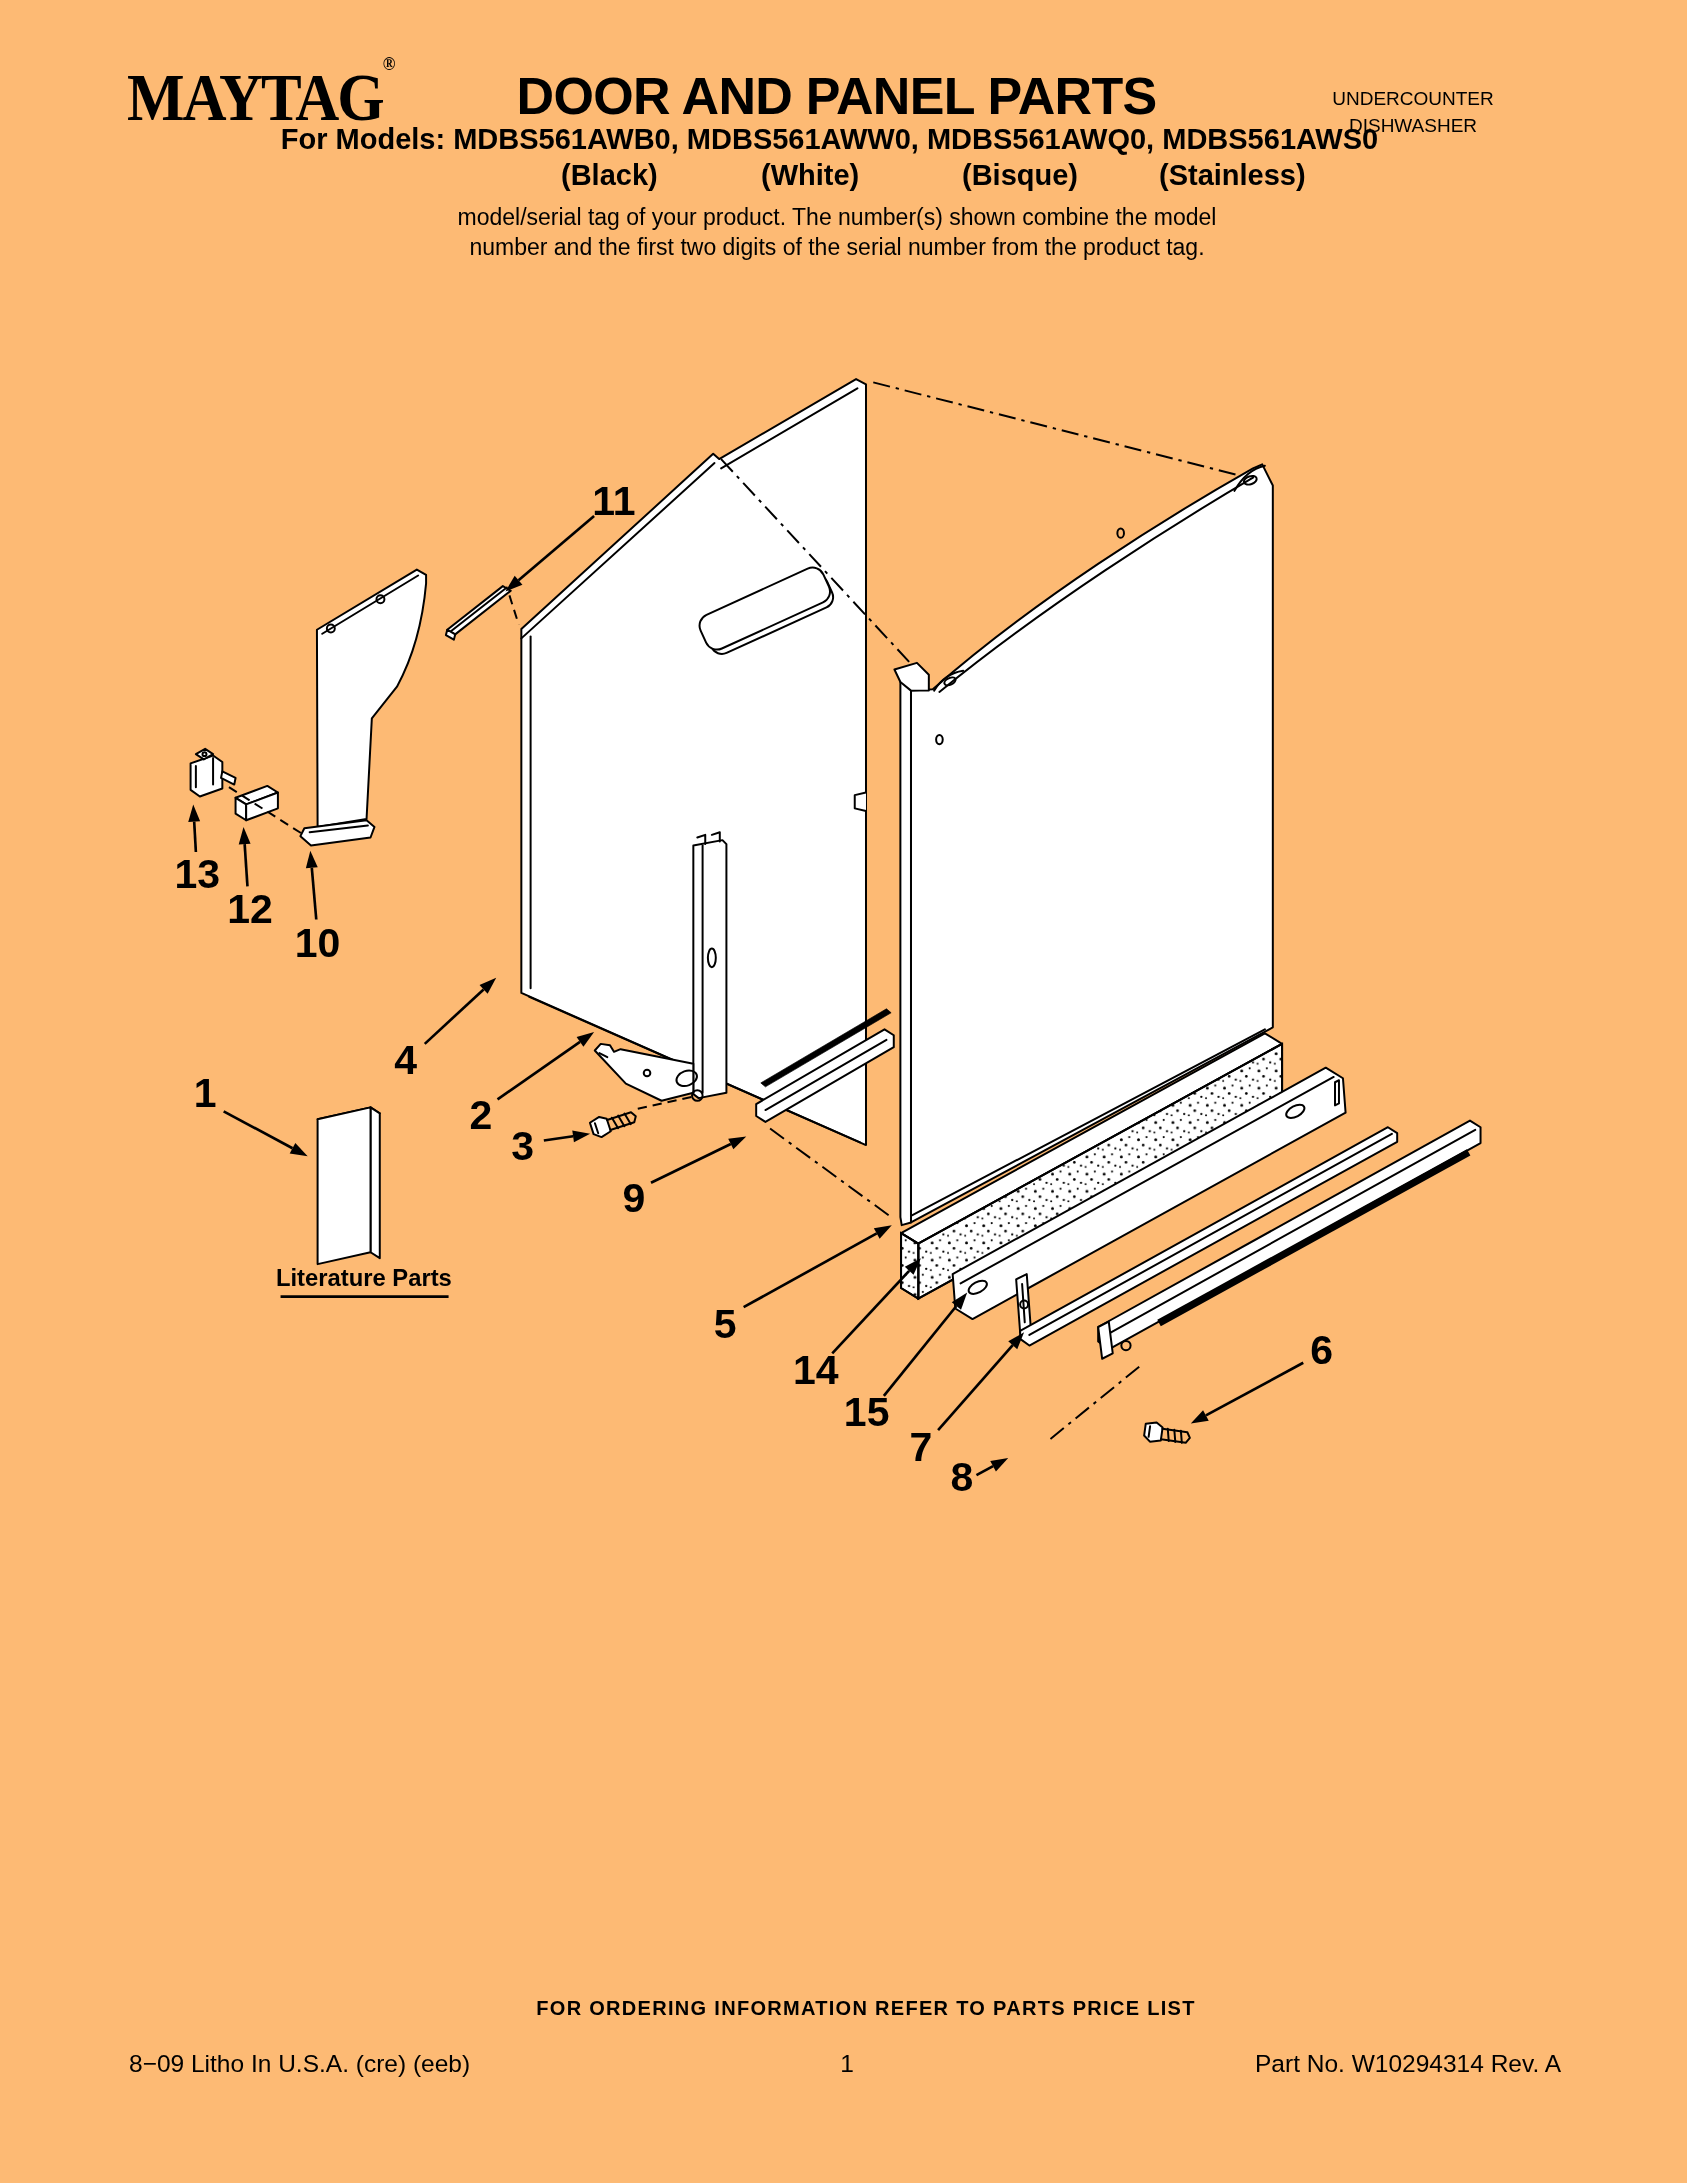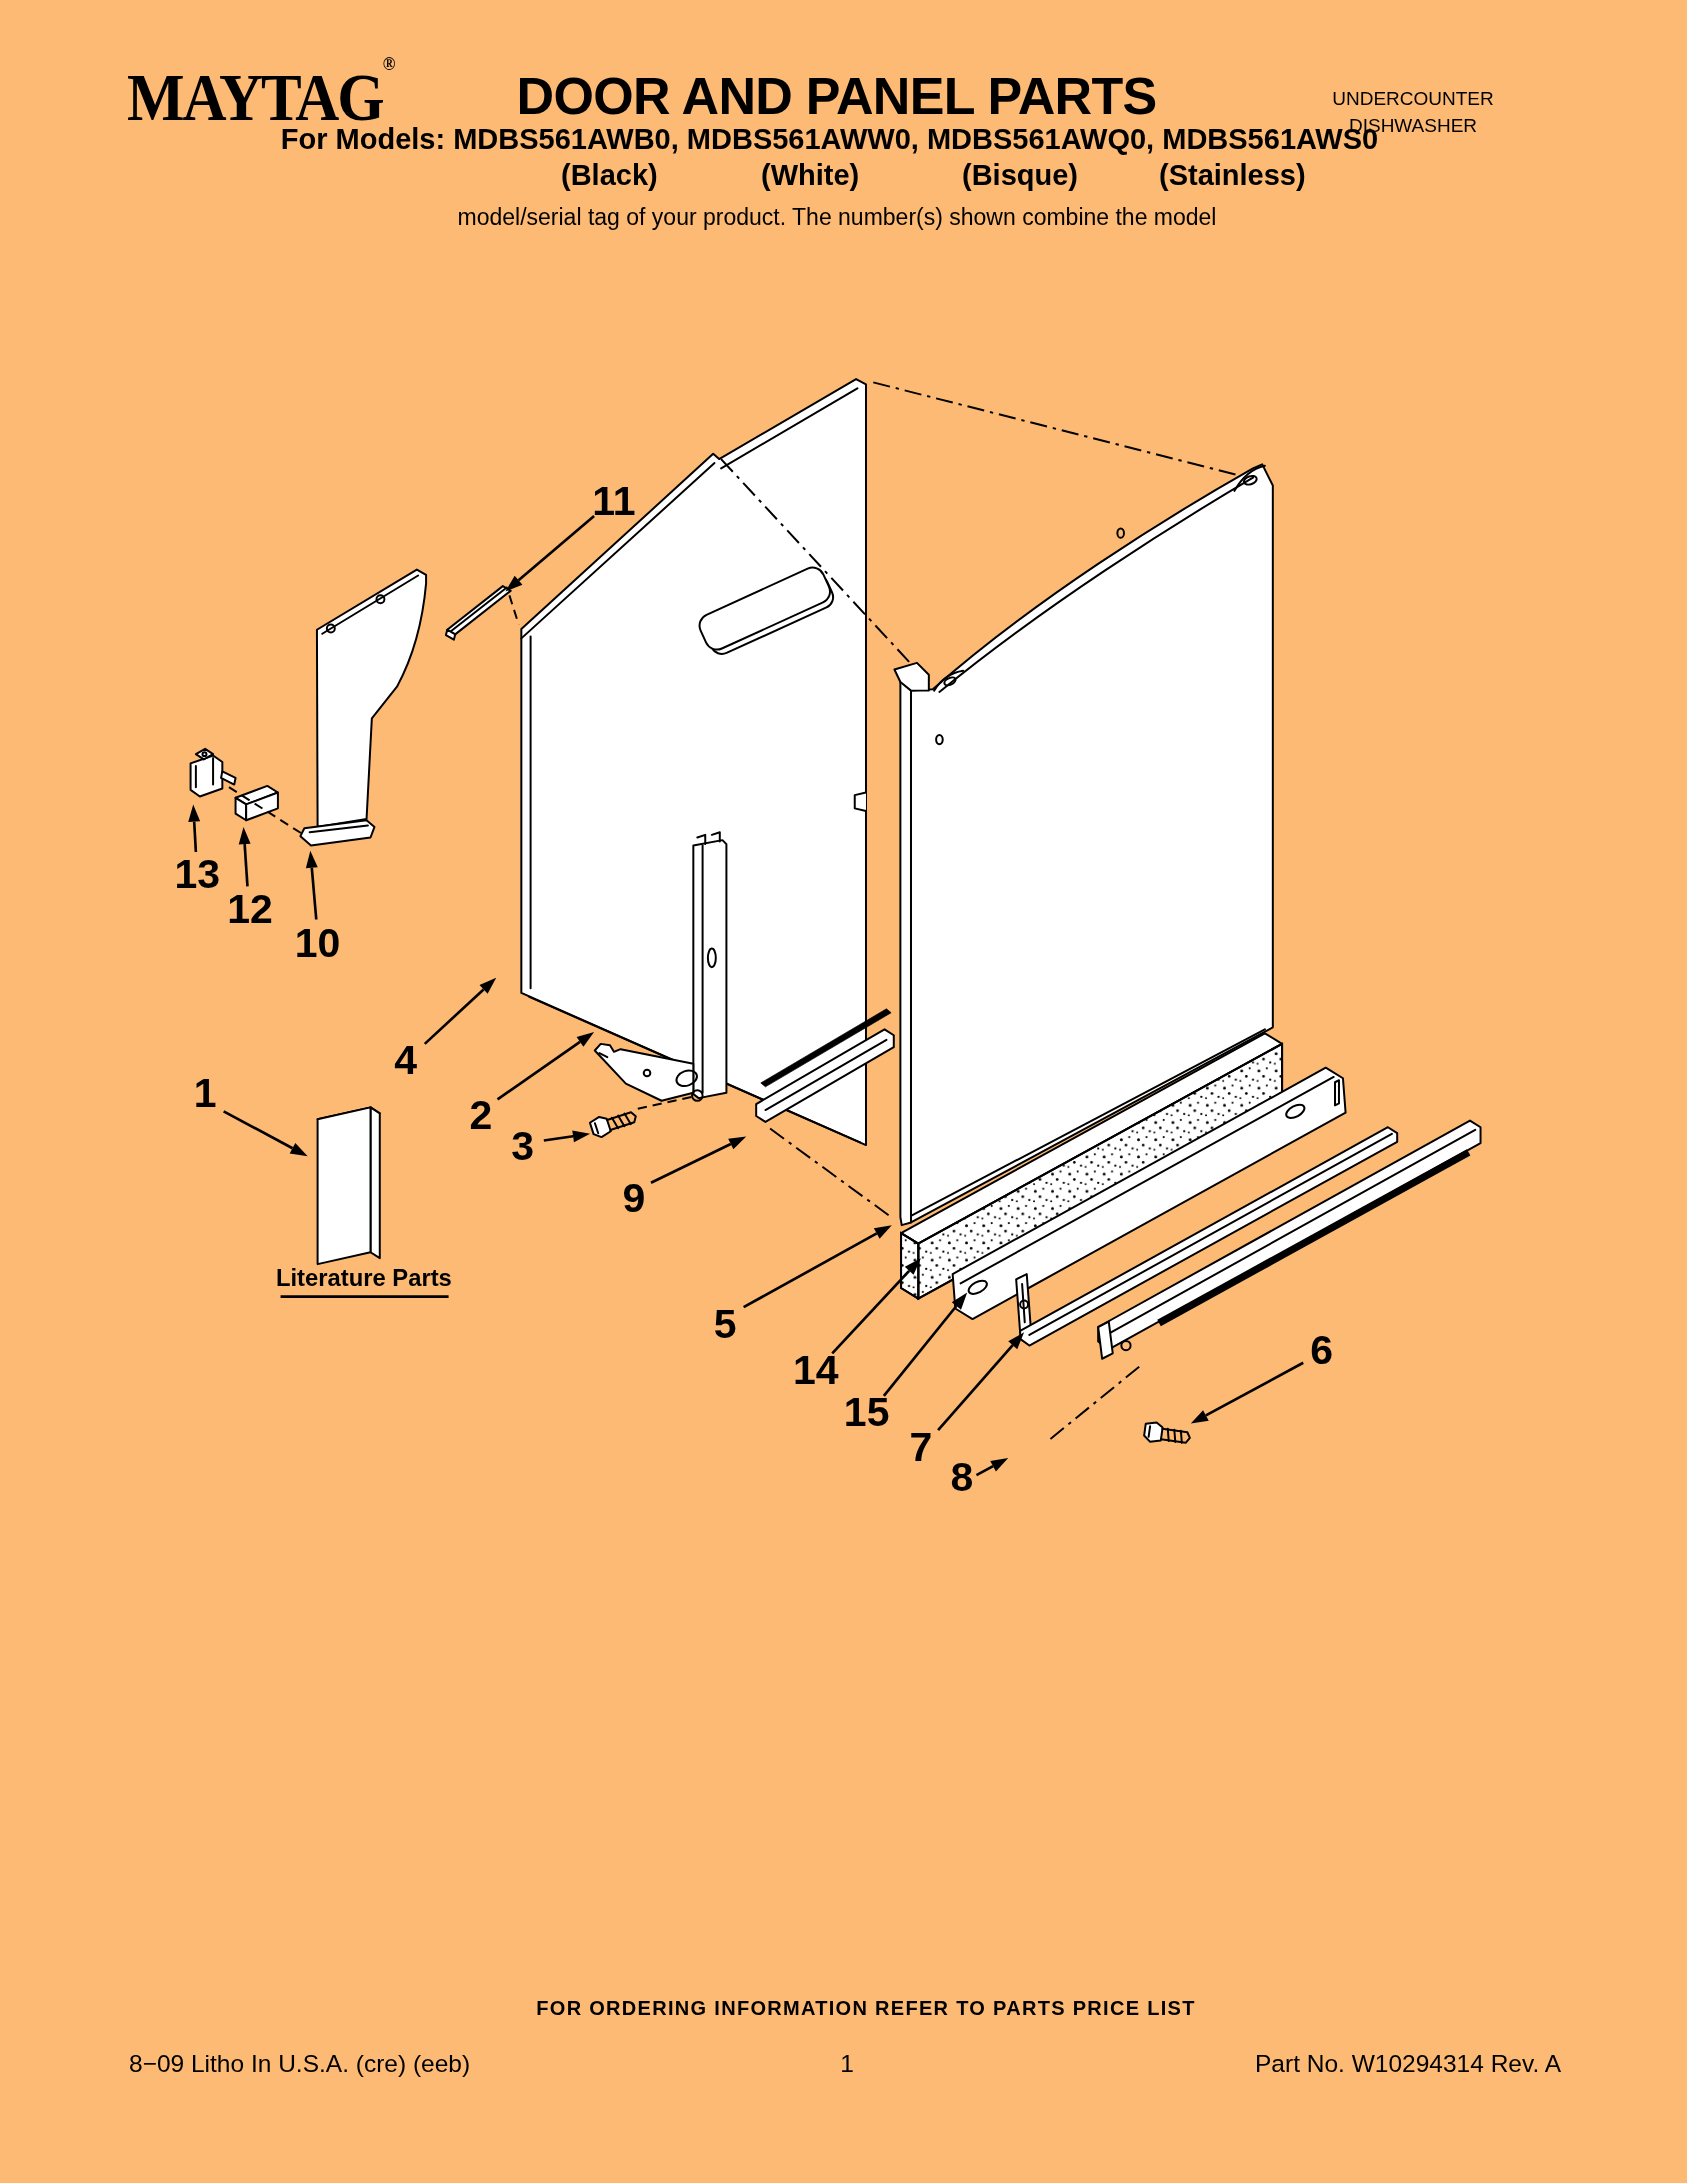--- a/index.html
+++ b/index.html
@@ -39,20 +39,21 @@
     <div>UNDERCOUNTER</div>
     <div>DISHWASHER</div>
   </div>
   <div class="abs" id="models">For Models: MDBS561AWB0, MDBS561AWW0, MDBS561AWQ0, MDBS561AWS0</div>
   <div class="abs color-item" id="c0">(Black)</div>
   <div class="abs color-item" id="c1">(White)</div>
   <div class="abs color-item" id="c2">(Bisque)</div>
   <div class="abs color-item" id="c3">(Stainless)</div>
   <div class="abs" id="note">
     <div>model/serial tag of your product. The number(s) shown combine the model</div>
+    <div>number and the first two digits of the serial number from the product tag.</div>
   </div>
 
   <svg class="abs" style="left:0;top:0" width="1687" height="2183" viewBox="0 0 2550 3300">
     <defs>
       <pattern id="speck" width="26" height="26" patternUnits="userSpaceOnUse">
         <circle cx="5" cy="7" r="2.2" fill="#000"></circle>
         <circle cx="17" cy="3" r="1.6" fill="#000"></circle>
         <circle cx="12" cy="15" r="2.0" fill="#000"></circle>
         <circle cx="22" cy="20" r="1.7" fill="#000"></circle>
         <circle cx="3" cy="22" r="1.5" fill="#000"></circle>

